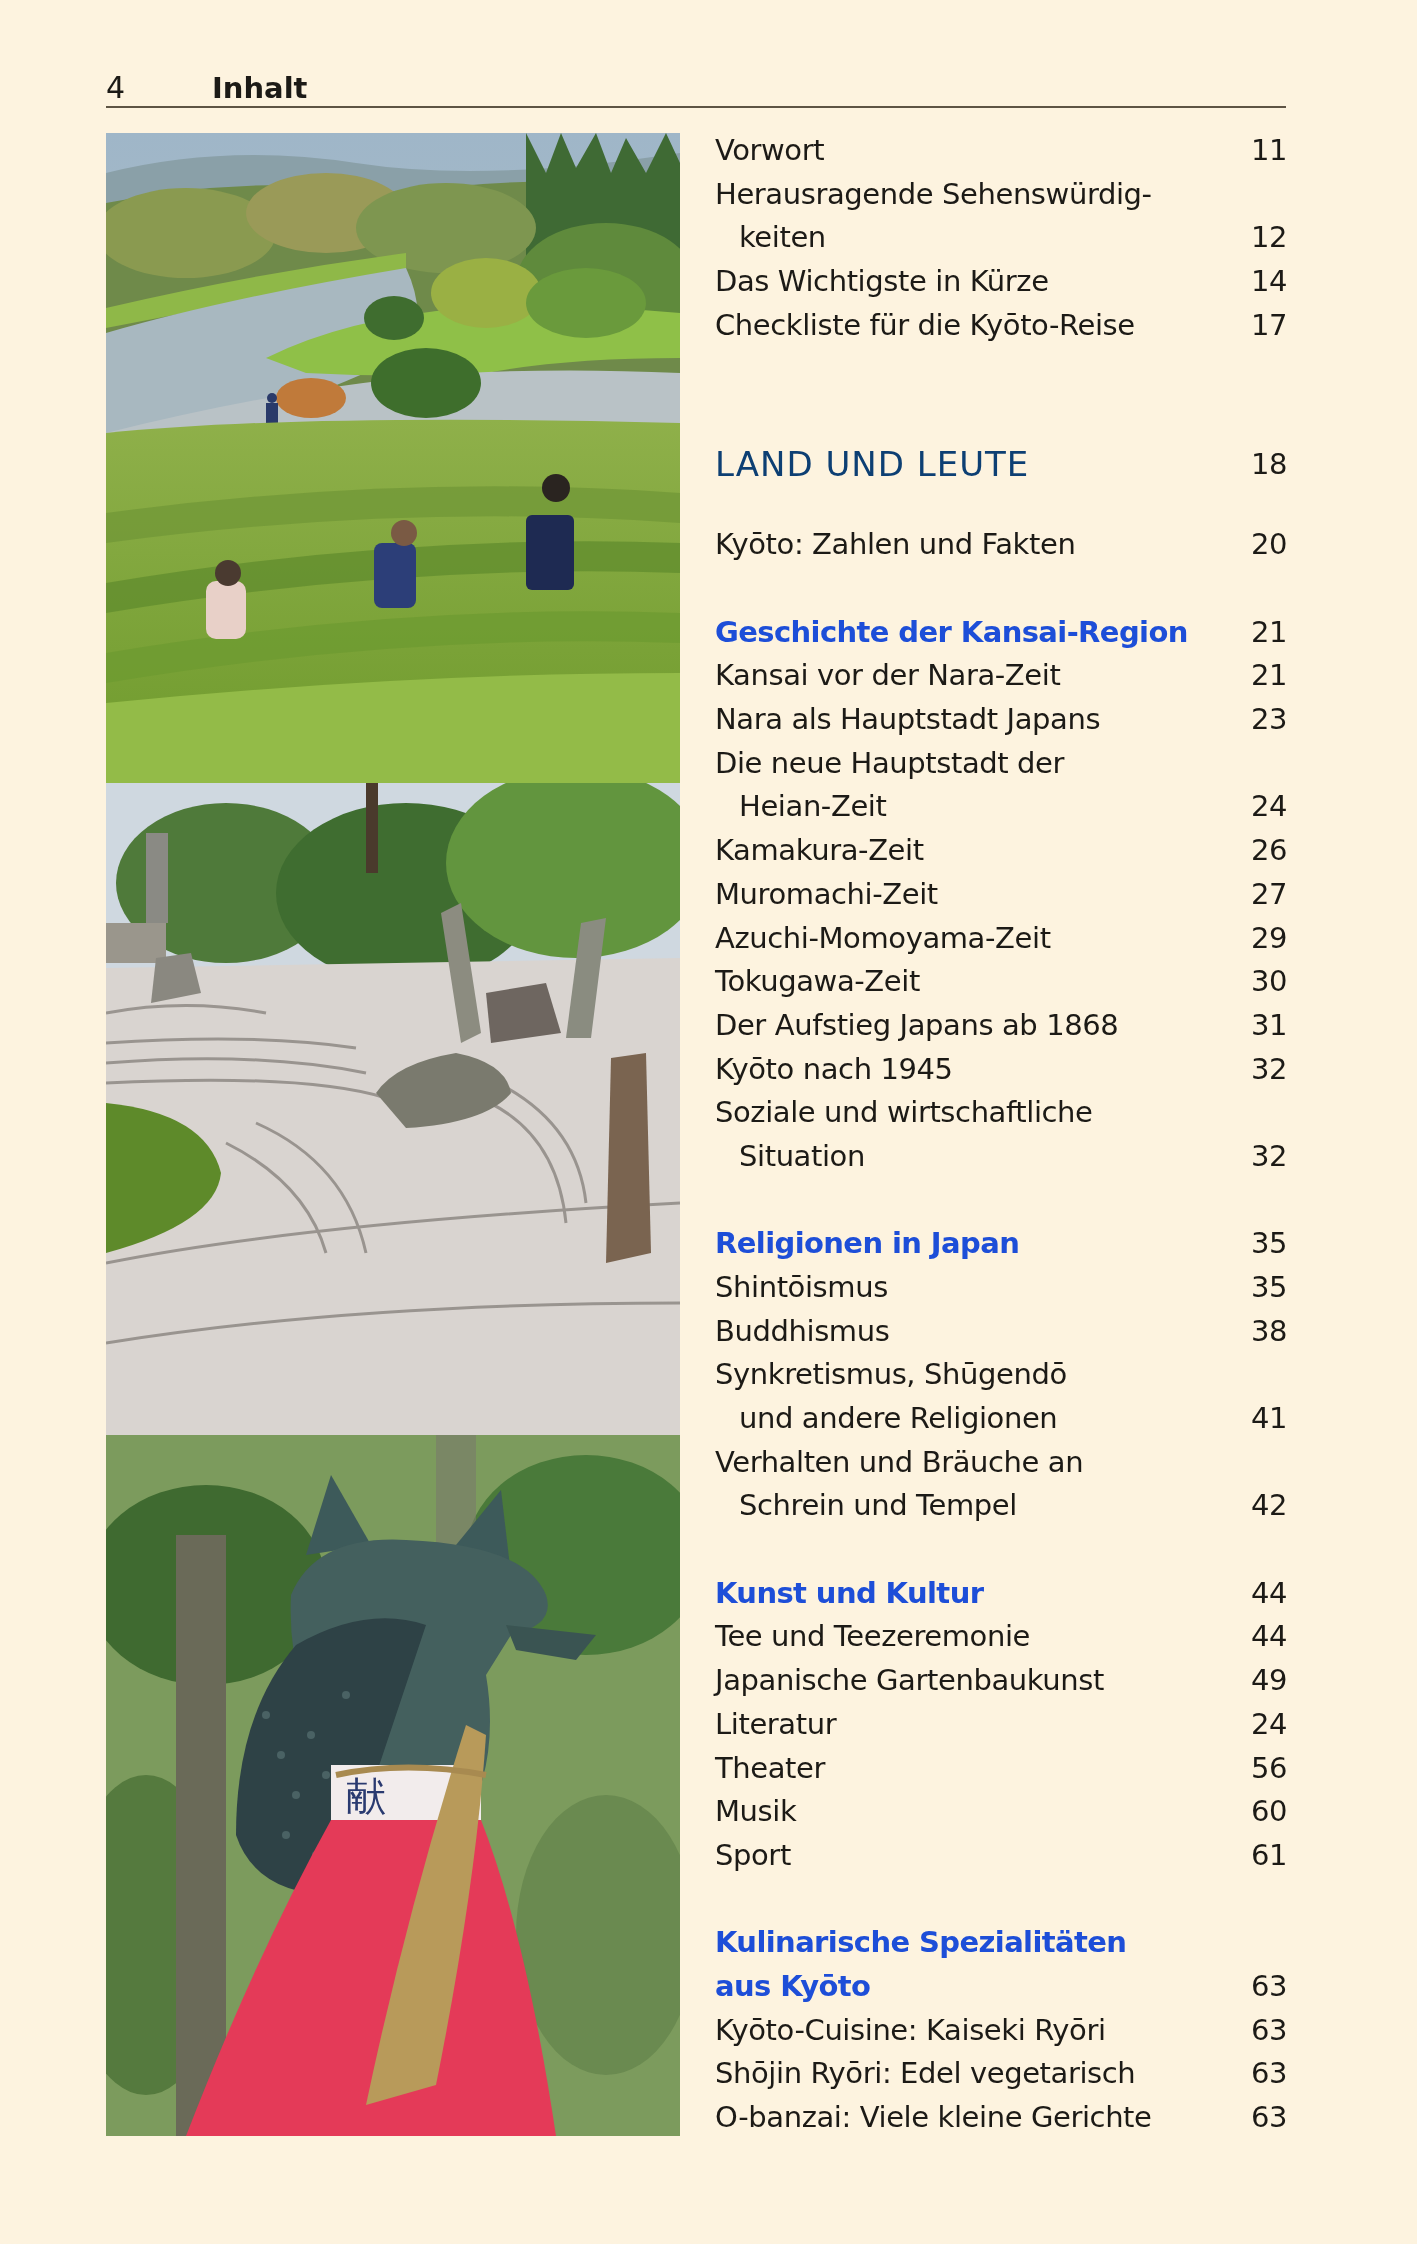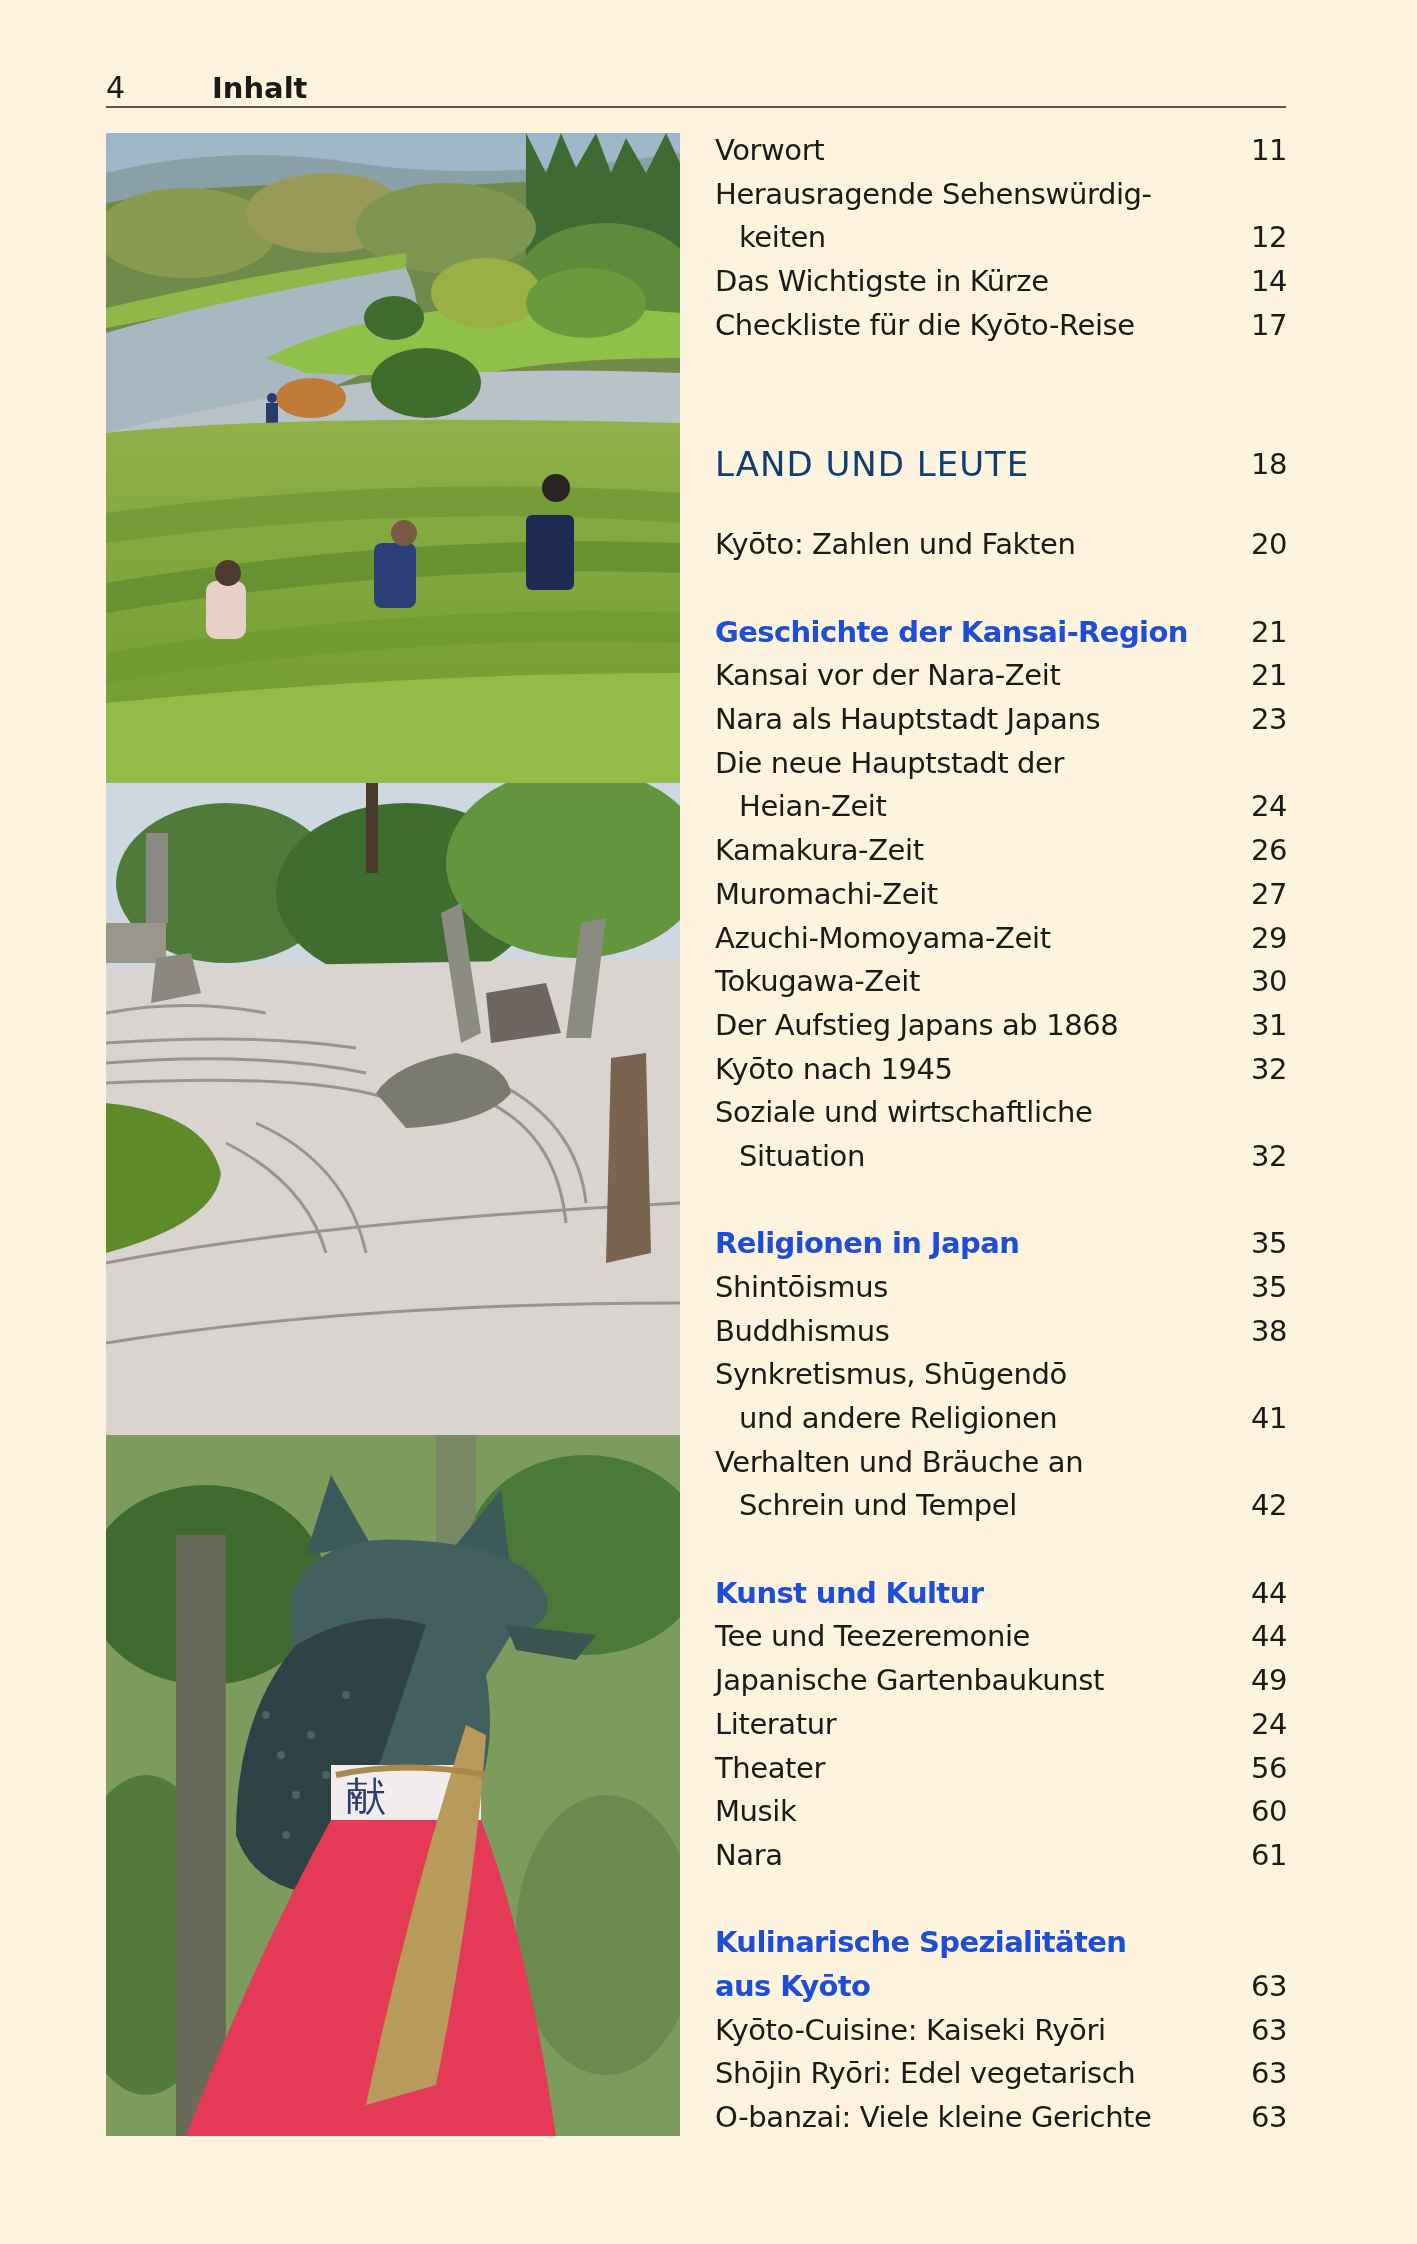--- a/index.html
+++ b/index.html
@@ -296,21 +296,21 @@
   </div>
   <div class="row" style="top:1746px">
     <span class="label">Theater</span>
     <span class="page">56</span>
   </div>
   <div class="row" style="top:1789px">
     <span class="label">Musik</span>
     <span class="page">60</span>
   </div>
   <div class="row" style="top:1833px">
-    <span class="label">Nara</span>
+    <span class="label">Sport</span>
     <span class="page">61</span>
   </div>
 
   <div class="row section" style="top:1920px">
     <span class="label">Kulinarische Spezialitäten</span>
   </div>
   <div class="row section" style="top:1964px">
     <span class="label">aus Kyōto</span>
     <span class="page">63</span>
   </div>

